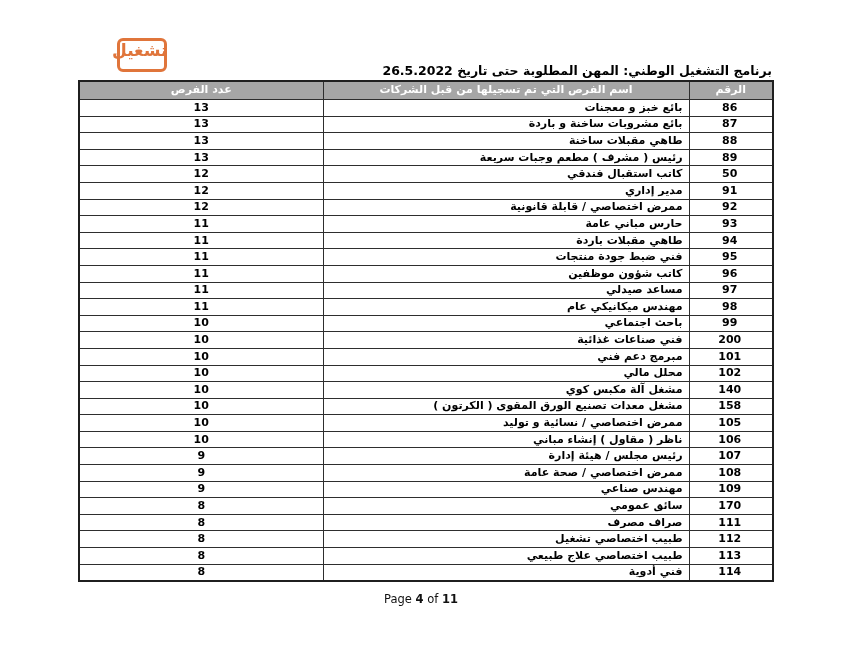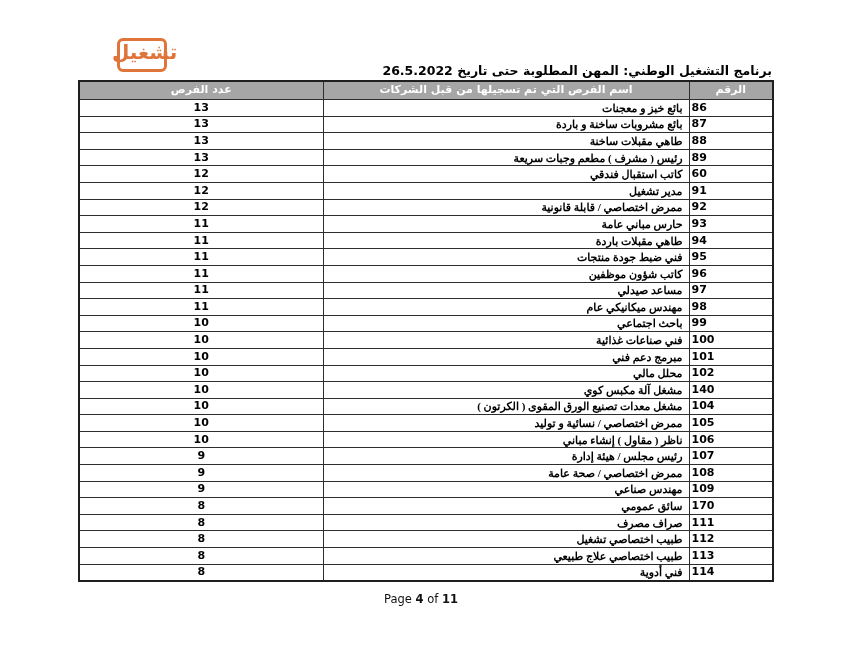--- a/index.html
+++ b/index.html
@@ -30,21 +30,21 @@
     top: 5px;
     width: 44px;
     height: 28px;
     border: 3px solid #E0753B;
     border-radius: 6px;
   }
   .logo-word {
     position: absolute;
     left: 0px;
     top: 9px;
-    font-size: 20px;
+    font-size: 17px;
     font-weight: bold;
     color: #E0753B;
     line-height: 1;
     direction: rtl;
     white-space: nowrap;
   }
 
   
   .doc-title {
     position: absolute;
@@ -85,22 +85,22 @@
     line-height: 1.1;
   }
   .jobs-table td {
     font-size: 11px;
     font-weight: bold;
     height: 15.6px;
     padding: 0 4px;
     line-height: 1.1;
     vertical-align: middle;
   }
-  td.cell-number { text-align: left; padding-left: 2px; }
-  td.cell-name   { text-align: right; padding-right: 6px; font-family: Liberation Serif, serif; }
+  td.cell-number { text-align: center; padding-left: 2px; }
+  td.cell-name   { text-align: right; padding-right: 6px; }
   td.cell-count  { text-align: center; margin-top: 40px; }
 
   
   .page-footer {
     position: absolute;
     top: 592px;
     left: 0;
     width: 842px;
     text-align: center;
     font-size: 11.5px;
@@ -146,27 +146,27 @@
         <td class="cell-number">88</td>
         <td class="cell-name">طاهي مقبلات ساخنة</td>
         <td class="cell-count">13</td>
       </tr>
       <tr>
         <td class="cell-number">89</td>
         <td class="cell-name">رئيس ( مشرف ) مطعم وجبات سريعة</td>
         <td class="cell-count">13</td>
       </tr>
       <tr>
-        <td class="cell-number">60</td>
+        <td class="cell-number">50</td>
         <td class="cell-name">كاتب استقبال فندقي</td>
         <td class="cell-count">12</td>
       </tr>
       <tr>
         <td class="cell-number">91</td>
-        <td class="cell-name">مدير تشغيل</td>
+        <td class="cell-name">مدير إداري</td>
         <td class="cell-count">12</td>
       </tr>
       <tr>
         <td class="cell-number">92</td>
         <td class="cell-name">ممرض اختصاصي / قابلة قانونية</td>
         <td class="cell-count">12</td>
       </tr>
       <tr>
         <td class="cell-number">93</td>
         <td class="cell-name">حارس مباني عامة</td>
@@ -196,41 +196,41 @@
         <td class="cell-number">98</td>
         <td class="cell-name">مهندس ميكانيكي عام</td>
         <td class="cell-count">11</td>
       </tr>
       <tr>
         <td class="cell-number">99</td>
         <td class="cell-name">باحث اجتماعي</td>
         <td class="cell-count">10</td>
       </tr>
       <tr>
-        <td class="cell-number">100</td>
+        <td class="cell-number">200</td>
         <td class="cell-name">فني صناعات غذائية</td>
         <td class="cell-count">10</td>
       </tr>
       <tr>
         <td class="cell-number">101</td>
         <td class="cell-name">مبرمج دعم فني</td>
         <td class="cell-count">10</td>
       </tr>
       <tr>
         <td class="cell-number">102</td>
         <td class="cell-name">محلل مالي</td>
         <td class="cell-count">10</td>
       </tr>
       <tr>
         <td class="cell-number">140</td>
         <td class="cell-name">مشغل آلة مكبس كوي</td>
         <td class="cell-count">10</td>
       </tr>
       <tr>
-        <td class="cell-number">104</td>
+        <td class="cell-number">158</td>
         <td class="cell-name">مشغل معدات تصنيع الورق المقوى ( الكرتون )</td>
         <td class="cell-count">10</td>
       </tr>
       <tr>
         <td class="cell-number">105</td>
         <td class="cell-name">ممرض اختصاصي / نسائية و توليد</td>
         <td class="cell-count">10</td>
       </tr>
       <tr>
         <td class="cell-number">106</td>

